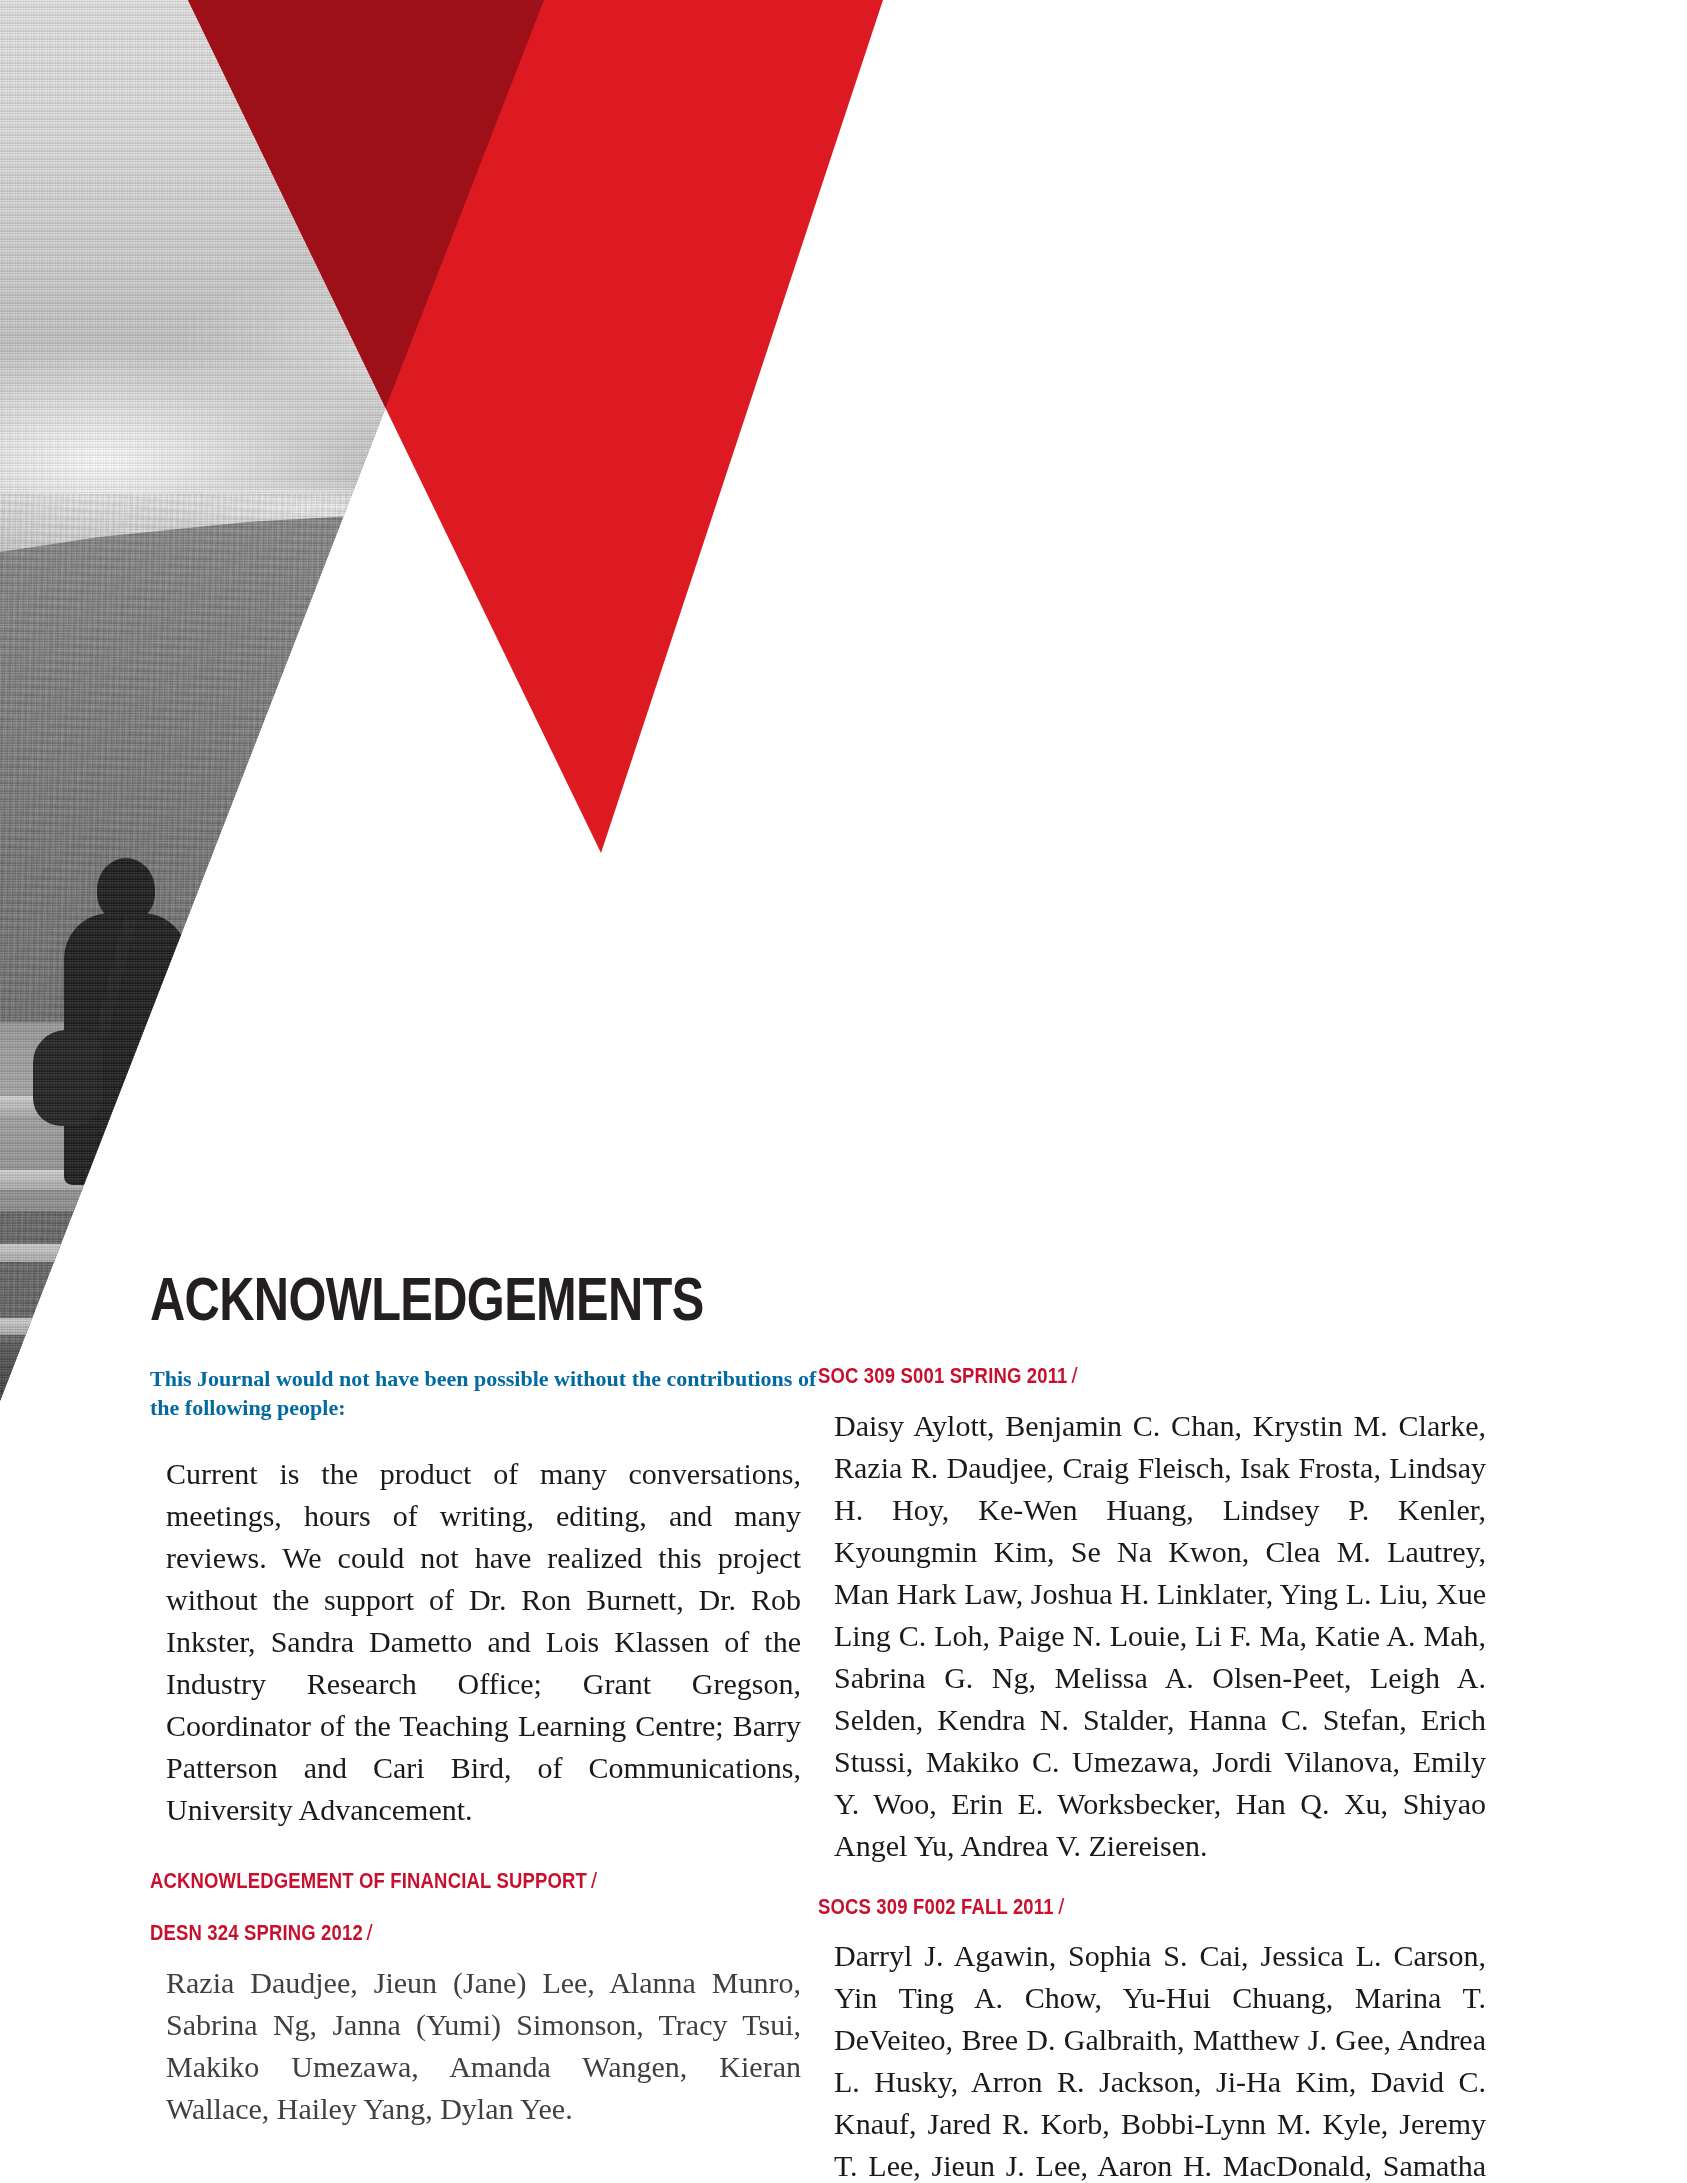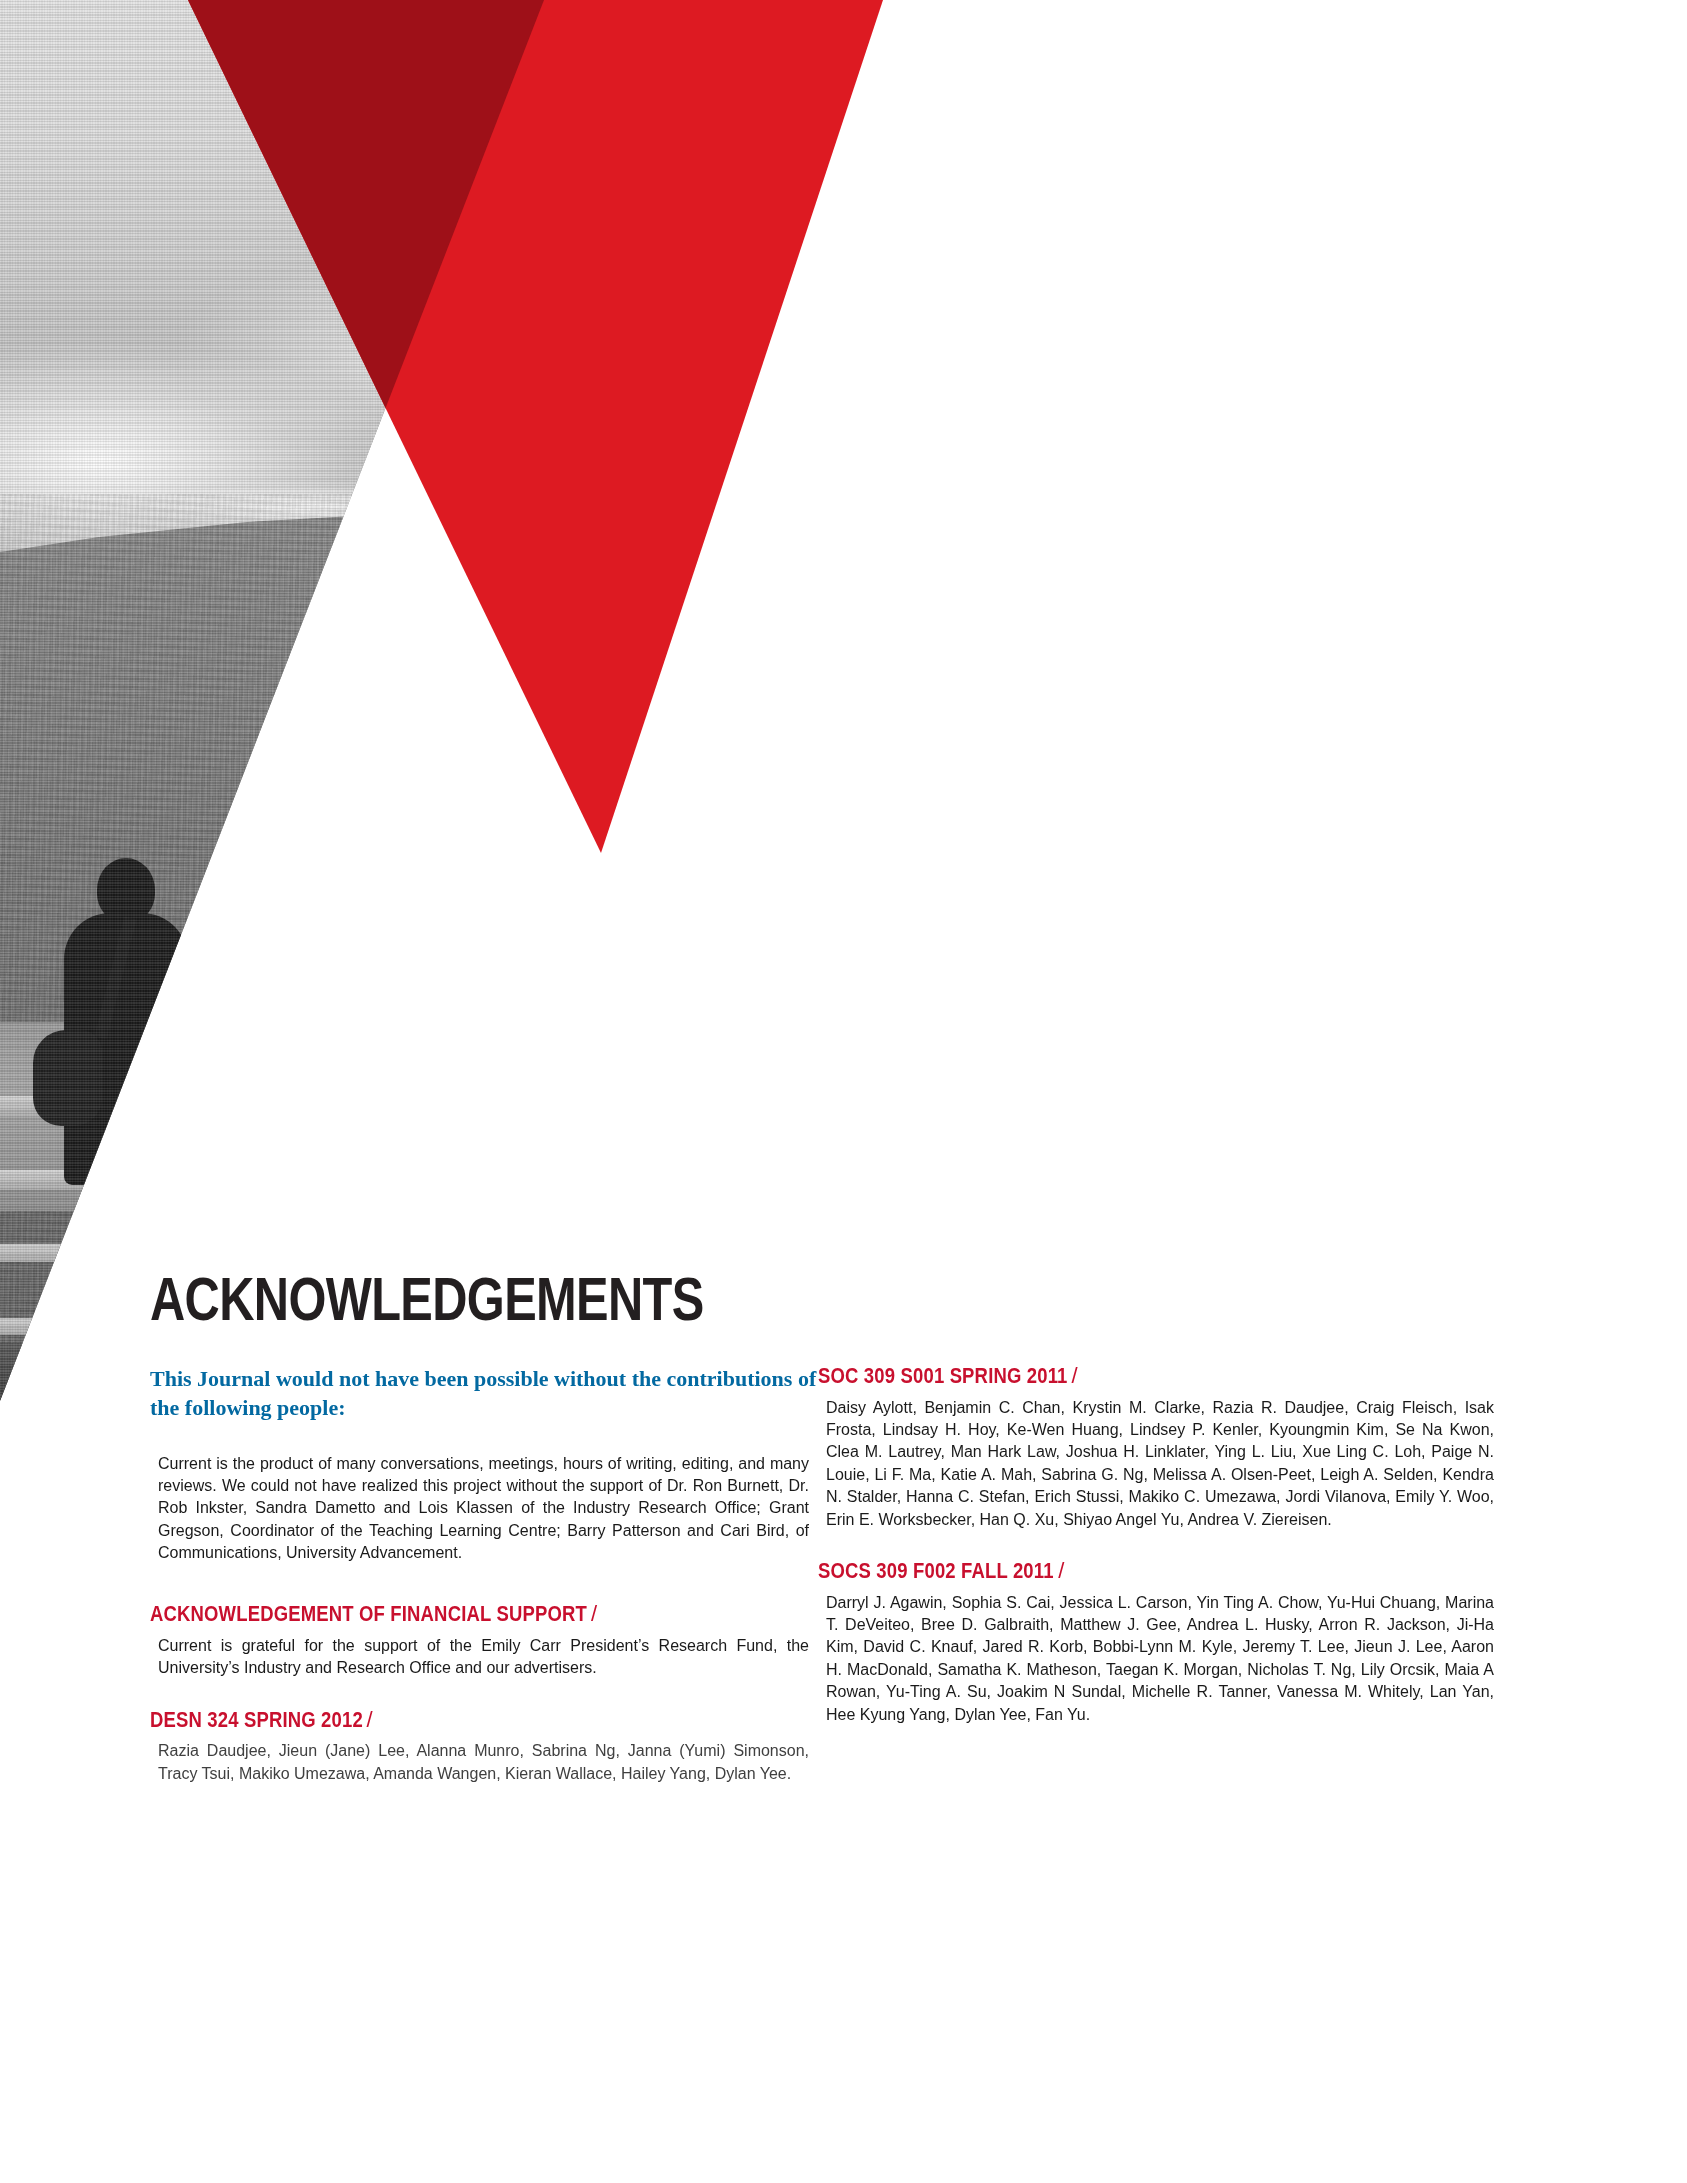--- a/index.html
+++ b/index.html
@@ -140,25 +140,25 @@
 
   .lede {
     font-family:"Liberation Serif", serif;
     font-weight:bold;
     font-size:22px;
     line-height:1.33;
     color:#1a1a1a;
     margin:0 0 30px 0;
   }
   .body-text {
-    font-family:Liberation Sans, sans-serif;
-    font-size:16px;
+    font-family:Liberation Serif, serif;
+    font-size:30px;
     line-height:1.40;
     color:#1a1a1a;
-    margin:8px;
+    margin:16px;
     text-align:justify;
   }
   .section { margin-top:38px; }
   .section.tight { margin-top:28px; }
   .red-head {
     font-family:"Liberation Sans", sans-serif;
     font-weight:bold;
     font-size:22px;
     line-height:1.12;
     letter-spacing:0.2px;
@@ -214,21 +214,20 @@
 <h1 id="page-title">ACKNOWLEDGEMENTS</h1>
 
 <div id="columns">
 
   <div class="col" id="col-left">
     <p class="lede" style="color: #0369a1;">This Journal would not have been possible without the contributions of the following people:</p>
     <p class="body-text" style="color: rgb(26, 26, 26);">Current is the product of many conversations, meetings, hours of writing, editing, and many reviews. We could not have realized this project without the support of Dr. Ron Burnett, Dr. Rob Inkster, Sandra Dametto and Lois Klassen of the Industry Research Office; Grant Gregson, Coordinator of the Teaching Learning Centre; Barry Patterson and Cari Bird, of Communications, University Advancement.</p>
 
     <div class="section">
       <h2 class="red-head" style="color: rgb(200, 16, 46);"><span>ACKNOWLEDGEMENT OF FINANCIAL SUPPORT</span><span class="slash">/</span></h2>
-      <p class="body-text" style="color: rgb(26, 26, 26);">Current is grateful for the support of the Emily Carr President’s Research Fund, the University’s Industry and Research Office and our advertisers.</p>
     </div>
 
     <div class="section tight">
       <h2 class="red-head" style="color: rgb(200, 16, 46);"><span>DESN 324 SPRING 2012</span><span class="slash">/</span></h2>
       <p class="body-text" style="color: #404040;">Razia Daudjee, Jieun (Jane) Lee, Alanna Munro, Sabrina Ng, Janna (Yumi) Simonson, Tracy Tsui, Makiko Umezawa, Amanda Wangen, Kieran Wallace, Hailey Yang, Dylan Yee.</p>
     </div>
   </div>
 
   <div class="col" id="col-right">
     <div>

